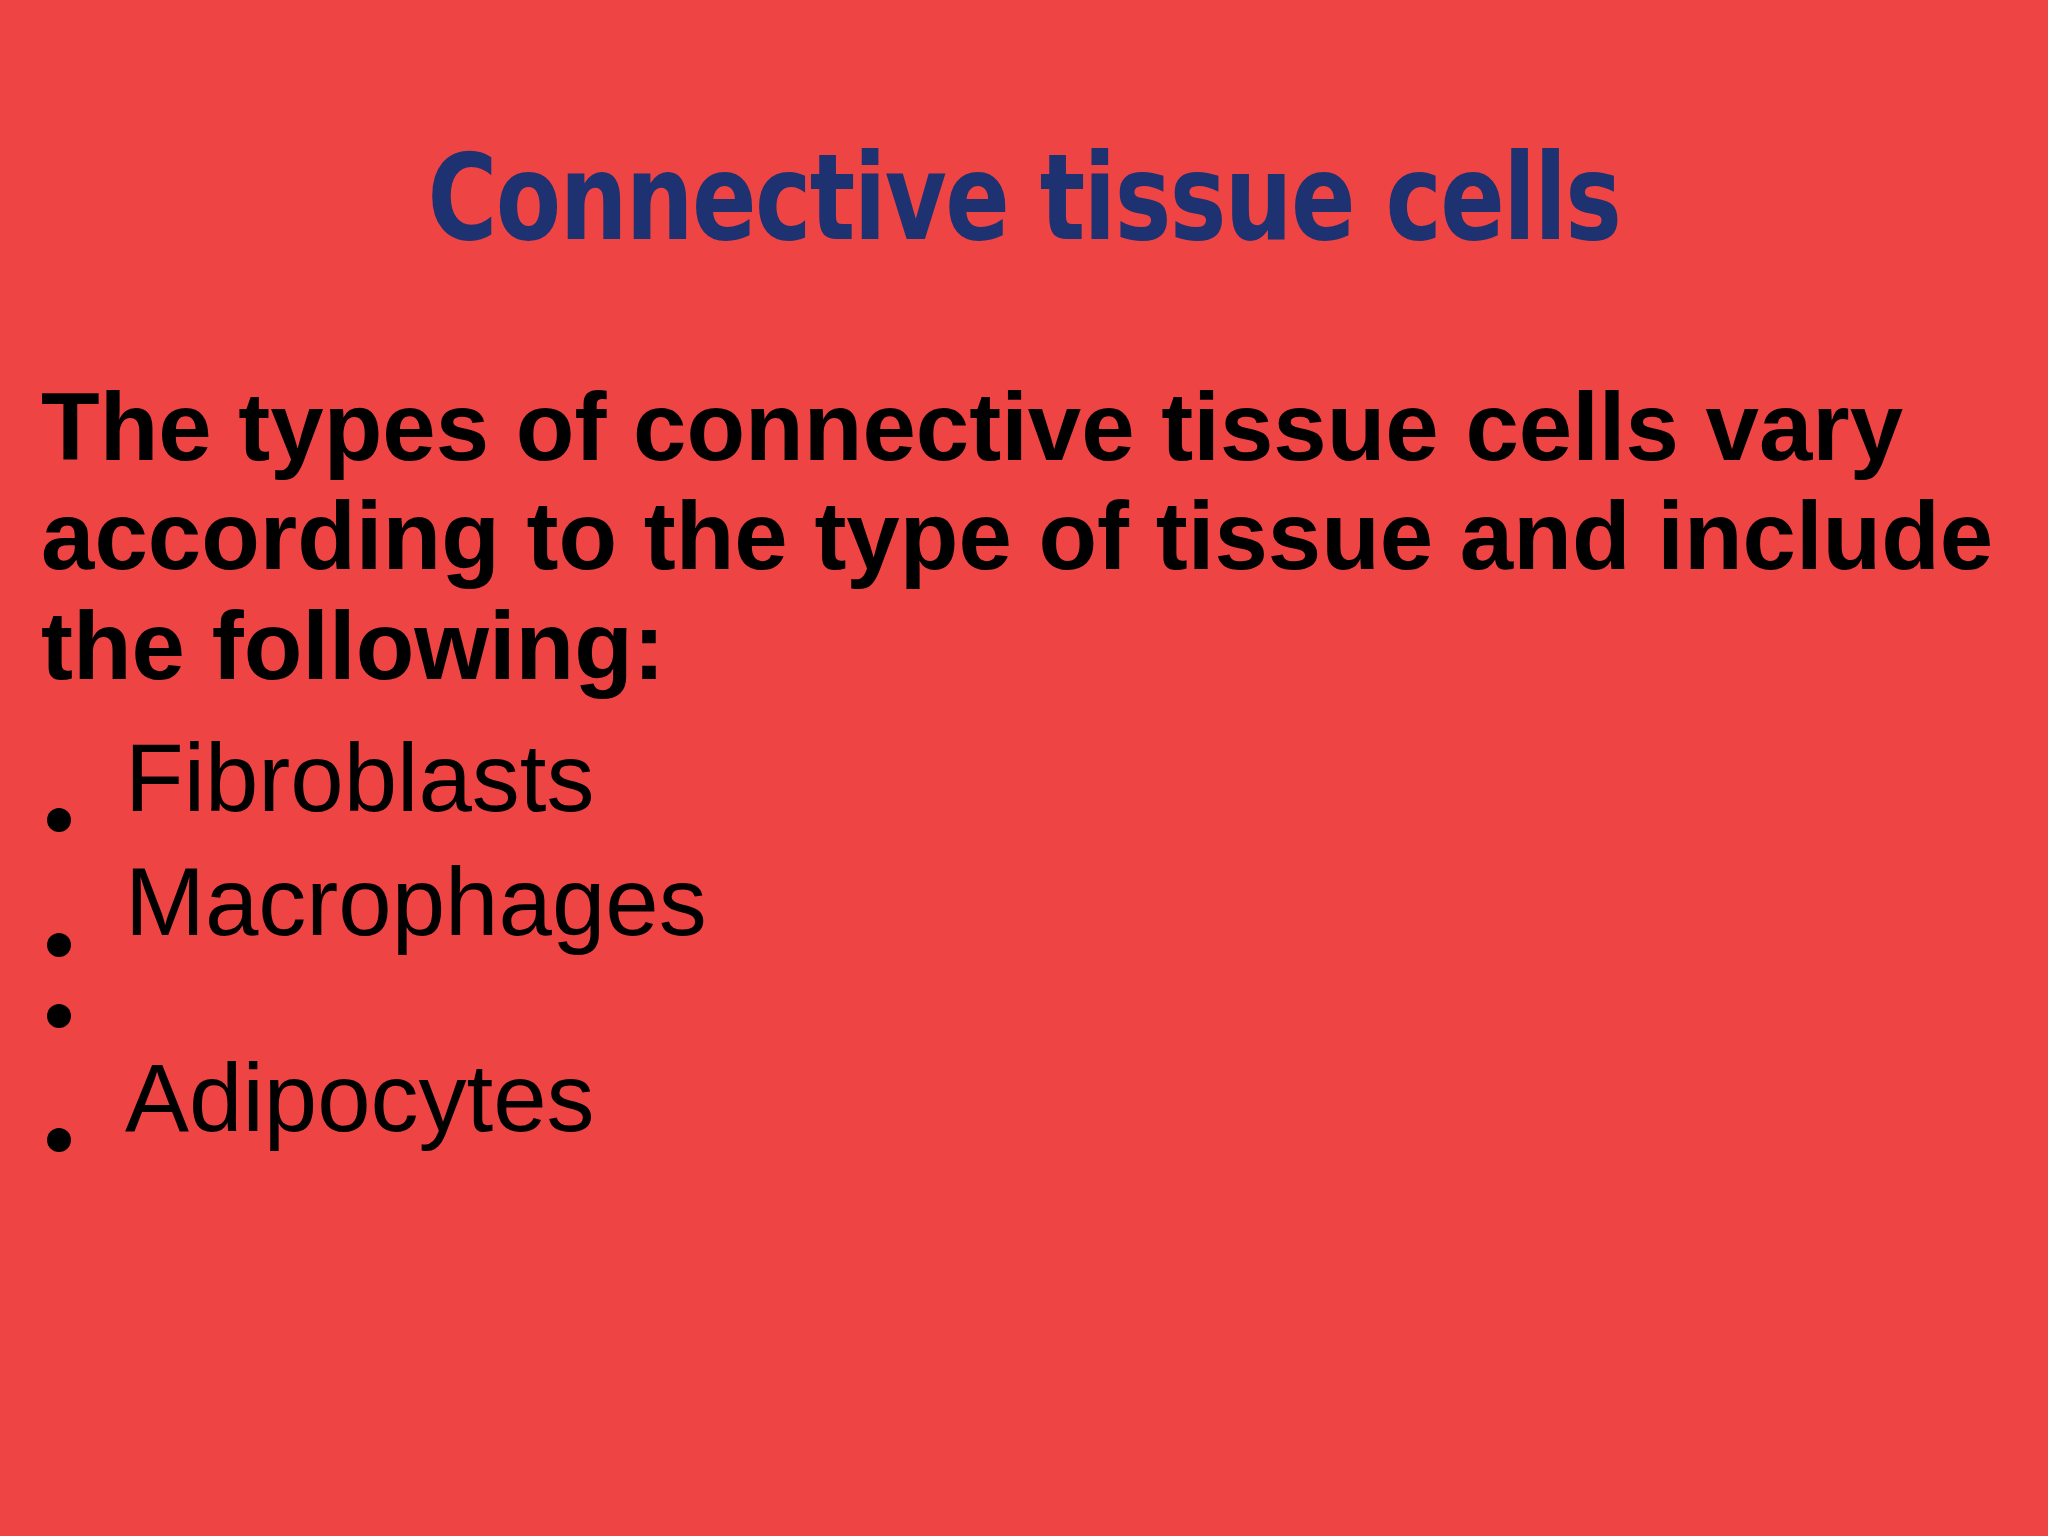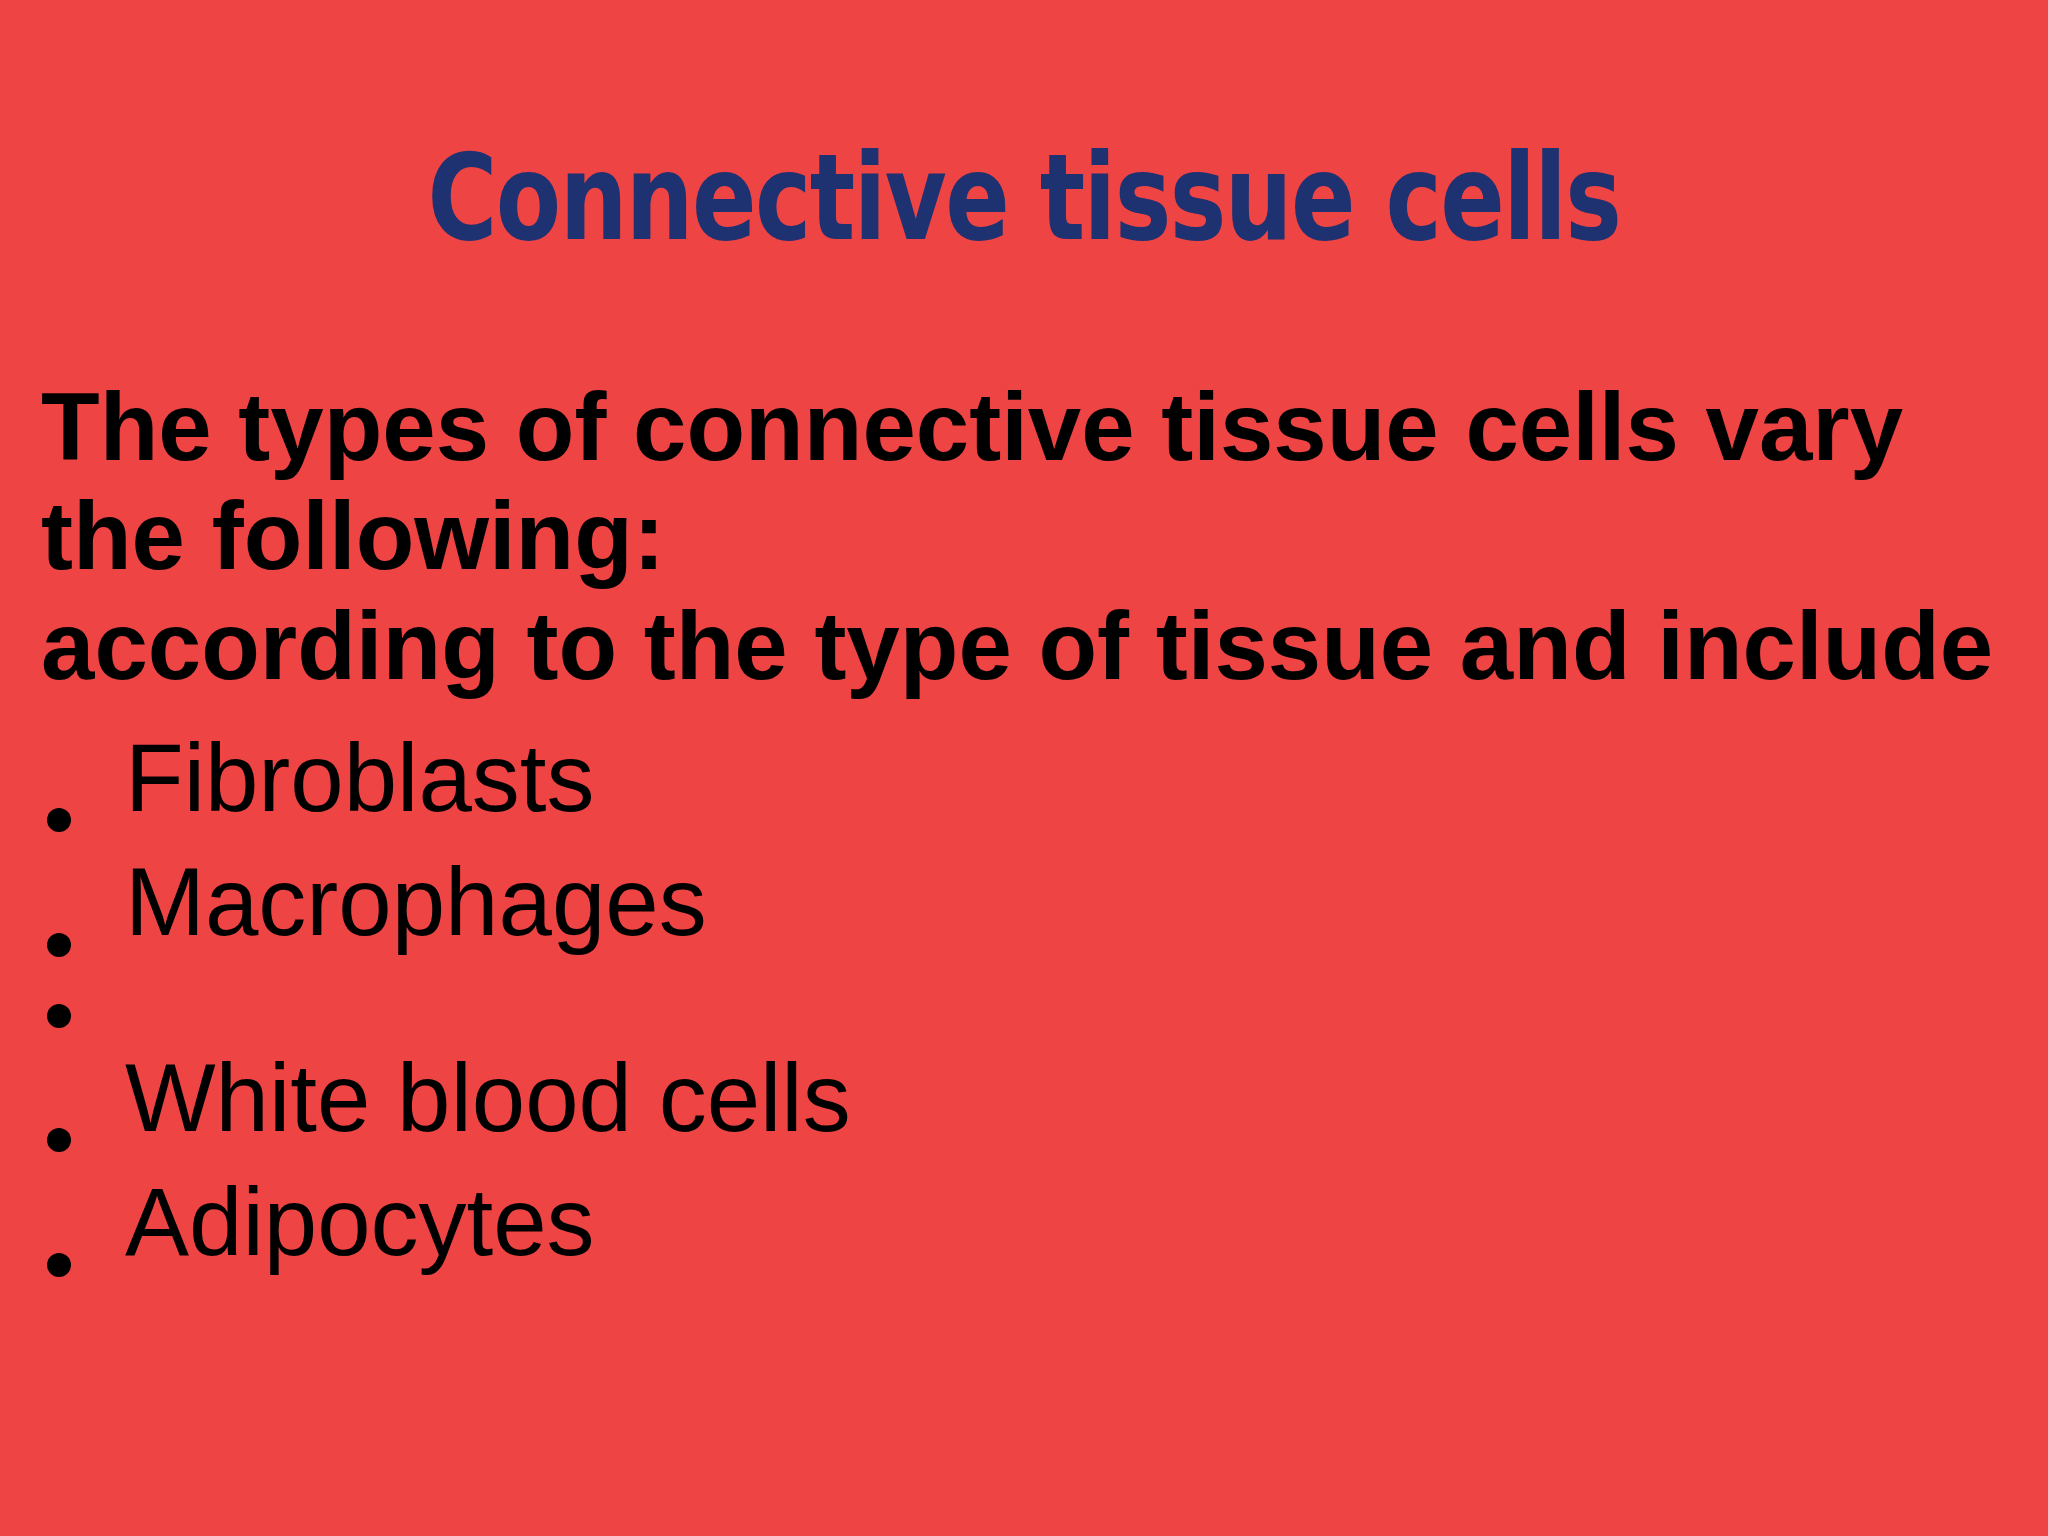--- a/index.html
+++ b/index.html
@@ -71,39 +71,35 @@
 </style>
 </head>
 <body>
 
 <div class="slide">
 
   <h1 class="slide-title">Connective tissue cells</h1>
 
   <div class="body-paragraph">
     <div class="paragraph-line">The types of connective tissue cells vary</div>
+    <div class="paragraph-line">according to the type of tissue and include</div>
     <div class="paragraph-line">the following:</div>
-    <div class="paragraph-line">according to the type of tissue and include</div>
   </div>
 
   <ul class="bullet-list">
     <li class="list-item">
       <span class="bullet-dot"></span>
       <span>Fibroblasts</span>
     </li>
     <li class="list-item">
       <span class="bullet-dot"></span>
       <span>Macrophages</span>
     </li>
     <li class="list-item">
       <span class="bullet-dot"></span>
     </li>
     <li class="list-item">
       <span class="bullet-dot"></span>
-      <span>White blood cells</span>
-    </li>
-    <li class="list-item">
-      <span class="bullet-dot"></span>
       <span>Adipocytes</span>
     </li>
   </ul>
 
 </div>
 
 </body></html>

